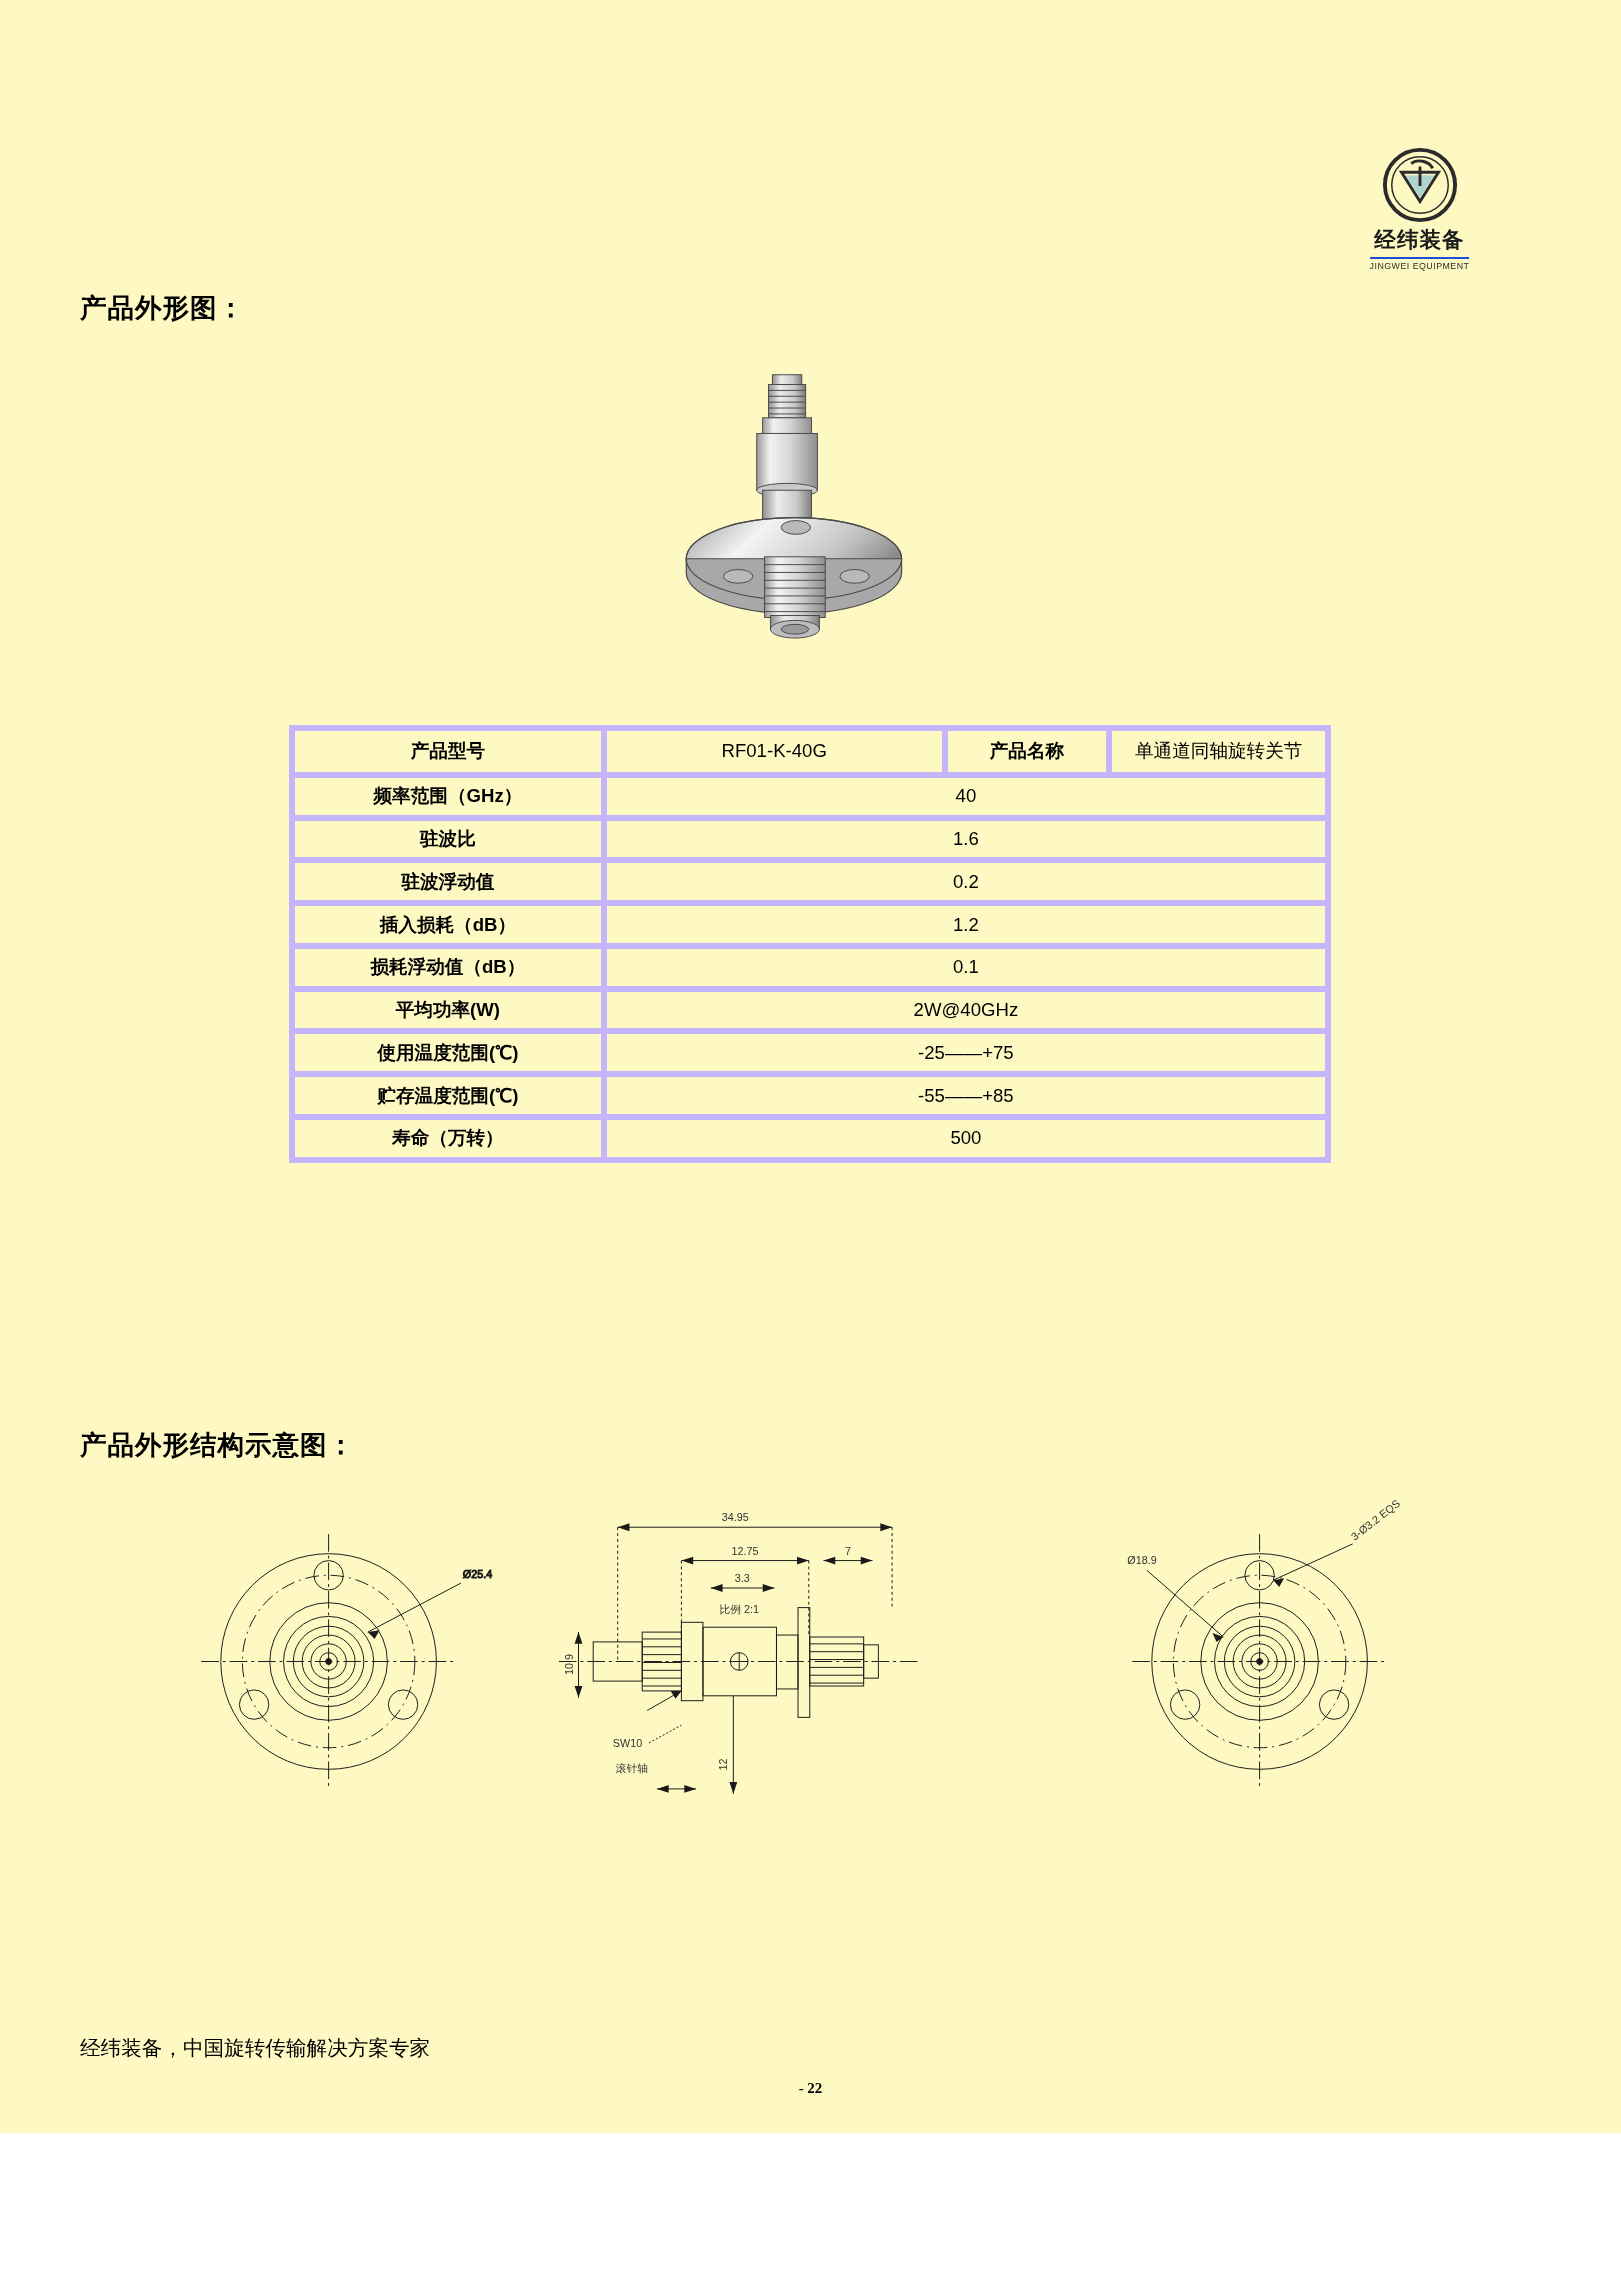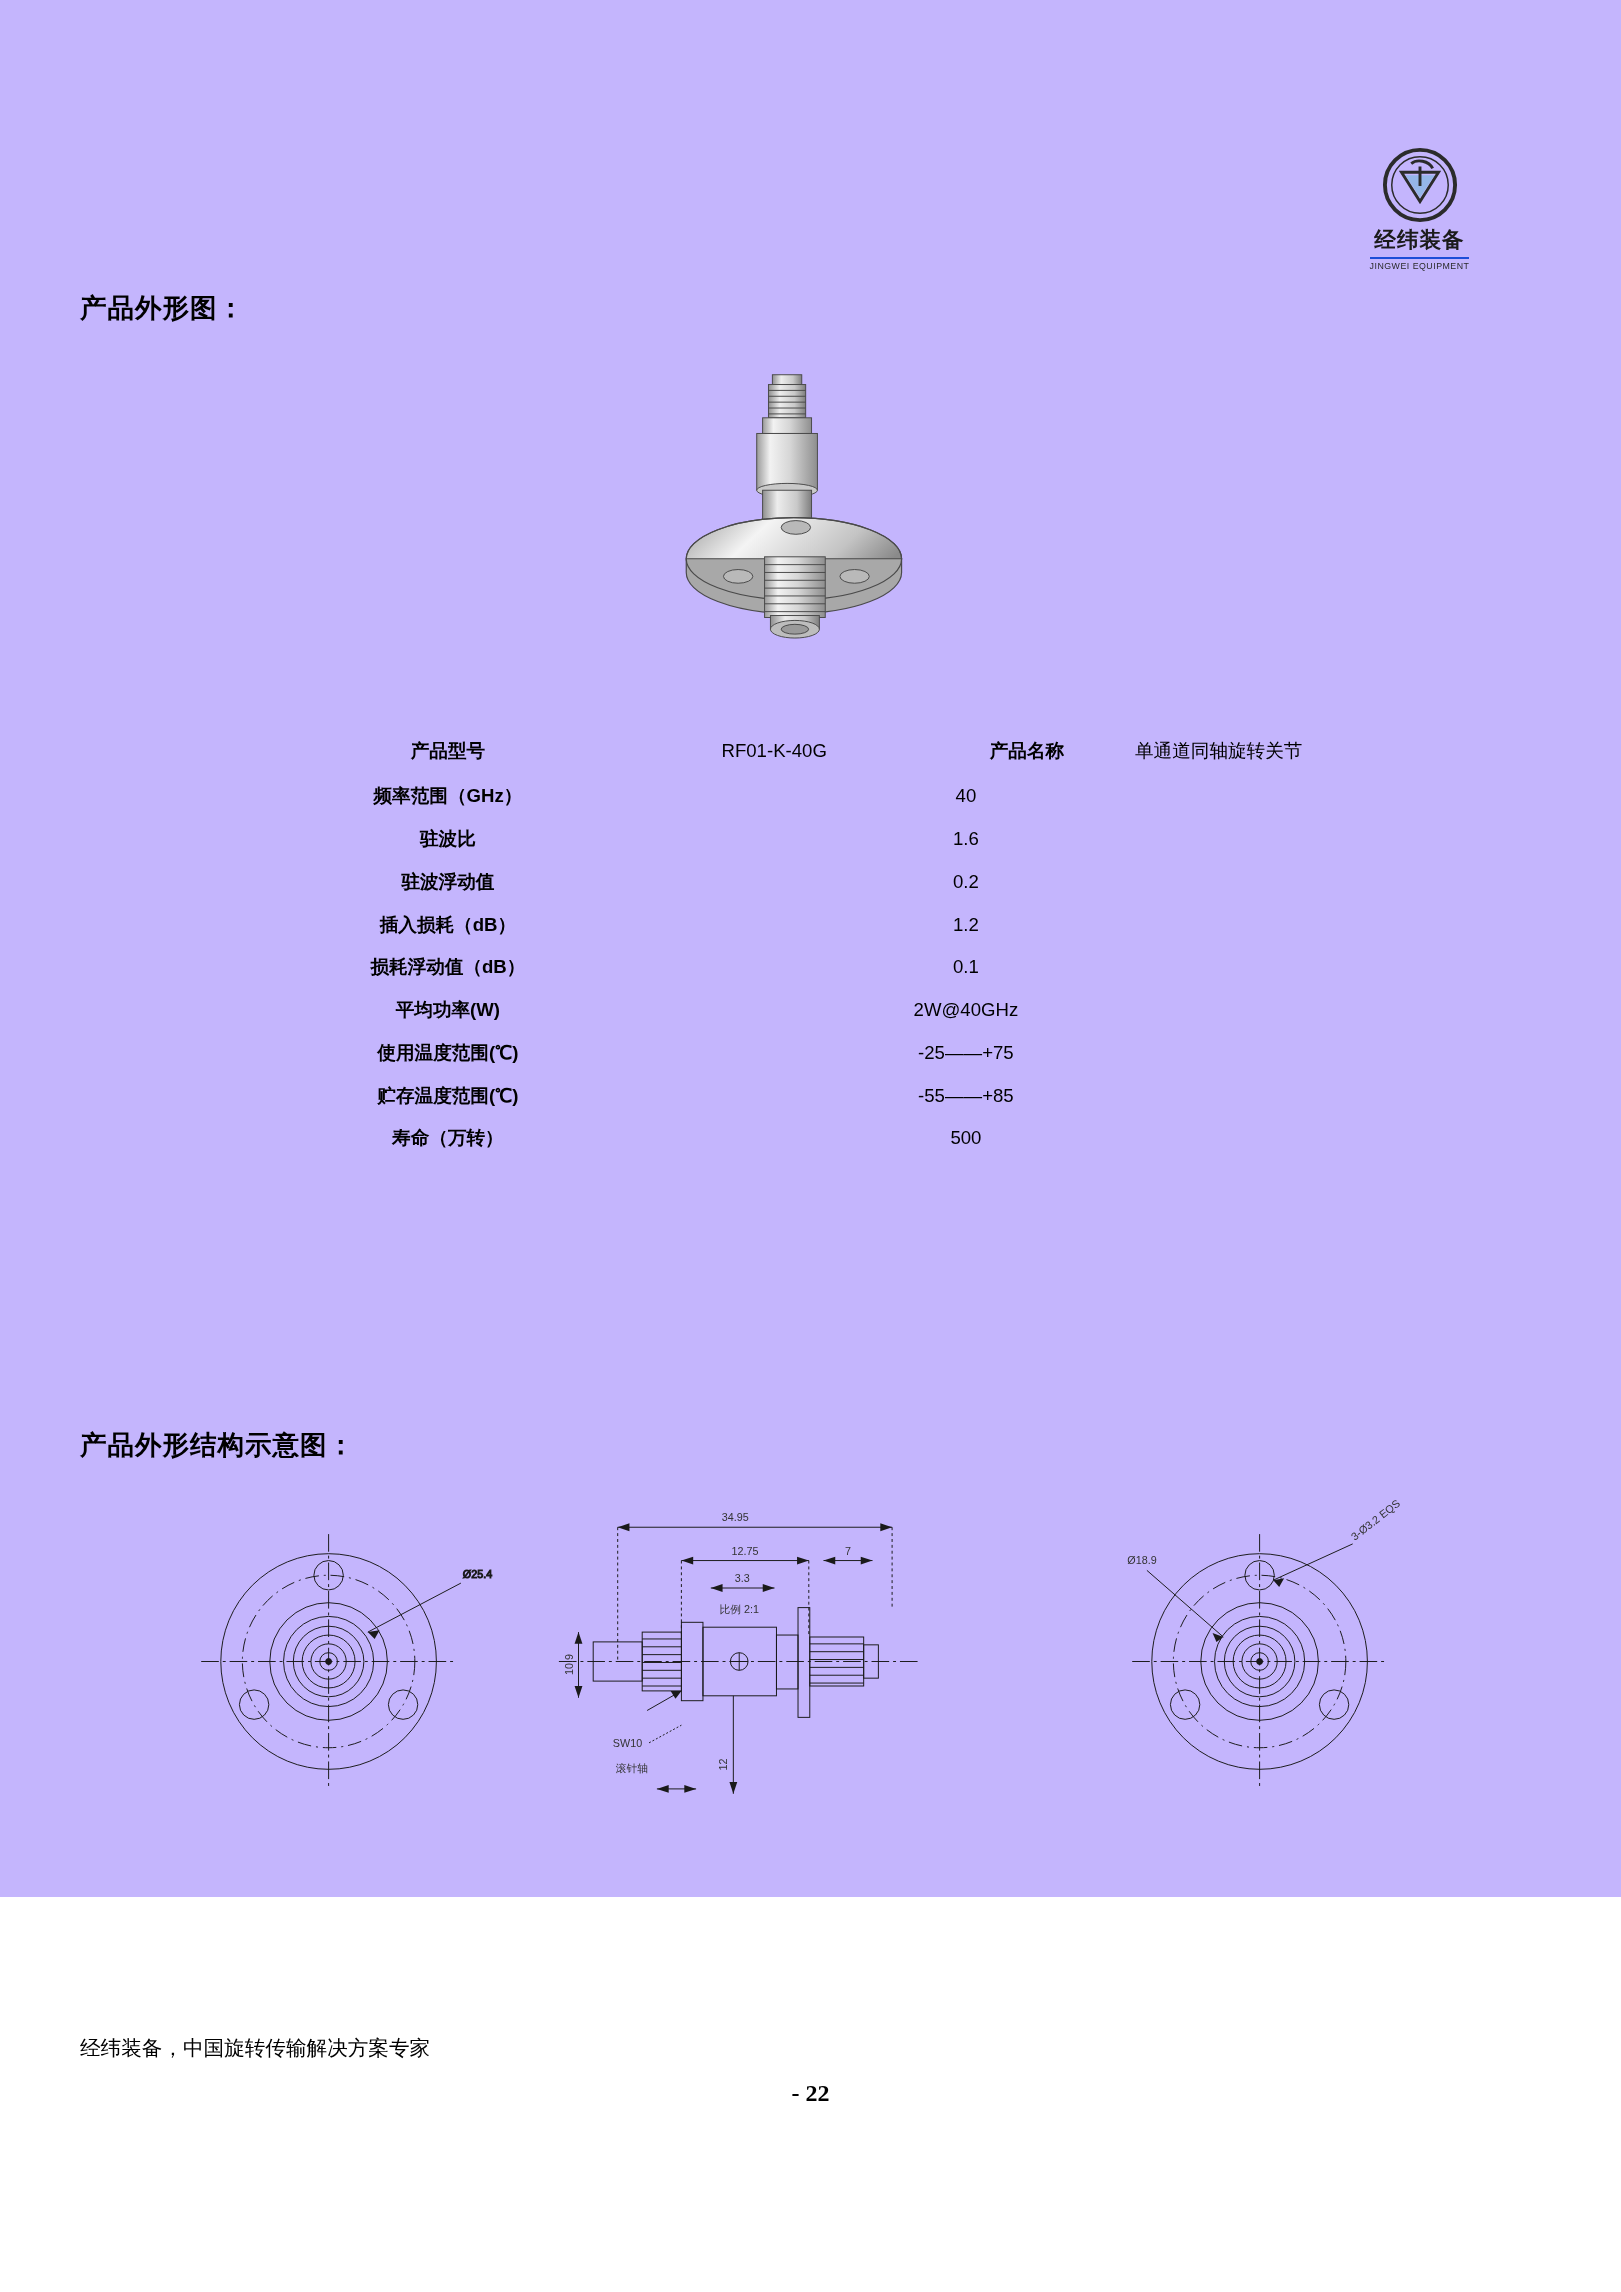--- a/index.html
+++ b/index.html
@@ -12,22 +12,22 @@
     height: 2293px;
     position: relative;
     font-family: "Liberation Serif", serif;
     color: #000000;
     overflow: hidden;
   }
   .page {
     position: absolute;
     left: 0; top: 0;
     width: 1621px;
-    height: 1897px;
-    background: #c4b5fd;
+    height: 2133px;
+    background: #fef9c3;
   }
 
   
   .logo {
     position: absolute;
     right: 123px;
     top: 147px;
     width: 157px;
     height: 118px;
     text-align: center;
@@ -133,21 +133,21 @@
     font-size: 20.6px;
     color: #000;
   }
   .page-number {
     position: absolute;
     left: 0;
     top: 2080px;
     width: 1621px;
     text-align: center;
     font-family: "Liberation Serif", serif;
-    font-size: 24px;
+    font-size: 15px;
     font-weight: bold;
     color: #000;
   }
   .dim-label {
     font-family: "Liberation Sans", sans-serif;
     font-size: 11px;
     fill: #333;
   }
 </style>
 </head>

